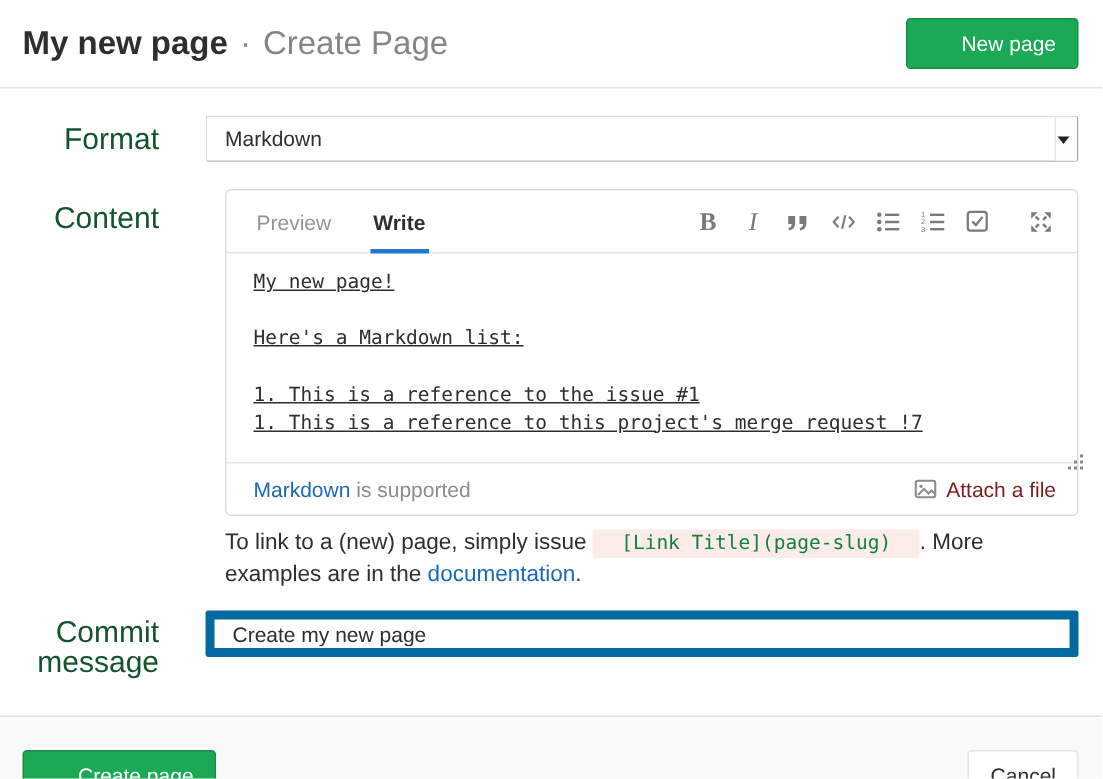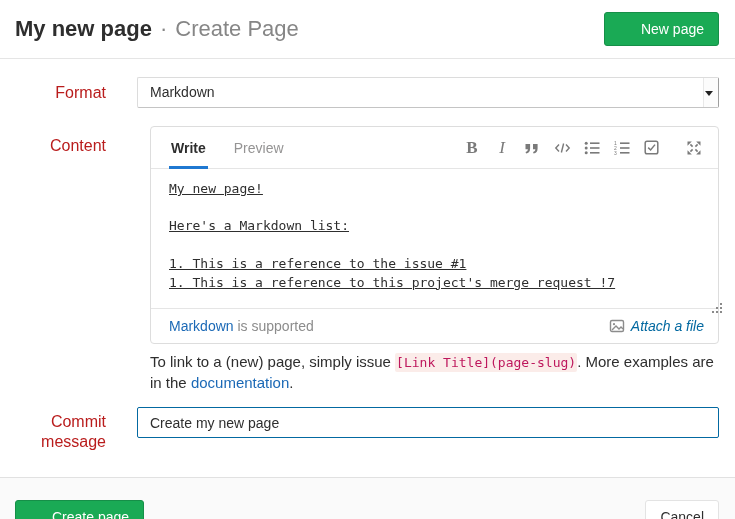--- a/index.html
+++ b/index.html
@@ -14,21 +14,21 @@
   .btn { display: inline-block; font-size: 14px; border-radius: 3px; cursor: pointer;
     padding: 8px 14px; line-height: 16px; text-align: center; }
   .btn-green { background: #1aaa55; border: 1px solid #168f48; color: #fff; padding-left: 36px; }
   .btn-default { background: #fff; border: 1px solid #e3e3e3; color: #2e2e2e; }
   .spacer { flex: 1; }
   .hr { border: 0; border-top: 1px solid #e5e5e5; height: 0; }
 
   
   .form-area { padding: 18px 16px 0 15px; }
   .form-row { display: grid; grid-template-columns: 91px 1fr; column-gap: 31px; margin-bottom: 18px; }
-  .form-label { text-align: right; font-size: 16px; color: #b91c1c; padding-top: 6px; line-height: 20px; }
+  .form-label { text-align: right; font-size: 20px; color: #14532d; padding-top: 6px; line-height: 20px; }
   .label-top { padding-top: 10px; }
 
   
   .select-box { position: relative; height: 31px; background: #fff; border: 1px solid #dcdcdc;
     border-right-color: #9e9e9e; border-bottom-color: #c4c4c4; border-radius: 2px;
     font-size: 14px; line-height: 29px; padding: 0 26px 0 12px; cursor: pointer; }
   .select-caret { position: absolute; right: 5px; top: 13px; width: 0; height: 0;
     border-left: 4px solid transparent; border-right: 4px solid transparent; border-top: 5px solid #222; }
   .select-strip { position: absolute; right: 0; top: 0; bottom: 0; width: 15px;
     border-left: 1px solid #e8e8e8; background: #fcfcfc; }
@@ -52,29 +52,29 @@
 
   .editor-surface { position: relative; padding: 11px 18px 14px 18px; min-height: 139px;
     font-family: "DejaVu Sans Mono", "Liberation Mono", monospace; font-size: 13px;
     line-height: 18.7px; white-space: pre-wrap; color: #2e2e2e; cursor: text; text-decoration: underline; }
   .resize-grip { position: absolute; right: 4px; bottom: 3px; width: 2px; height: 2px;
     box-shadow: 8px 0 #8a8a8a, 8px 4px #8a8a8a, 4px 4px #8a8a8a, 8px 8px #8a8a8a, 4px 8px #8a8a8a, 0 8px #8a8a8a; }
 
   .md-footer { display: flex; align-items: flex-end; border-top: 1px solid #e5e5e5;
     padding: 9px 14px 9px 18px; font-size: 14px; color: #8c8c8c; }
   .link-blue { color: #1b69b6; text-decoration: none; cursor: pointer; }
-  .attach { margin-left: auto; display: flex; align-items: center; gap: 6px; color: #0369a1; cursor: pointer; font-style: italic; }
+  .attach { margin-left: auto; display: flex; align-items: center; gap: 6px; color: #7f1d1d; cursor: pointer; }
 
   
   .help-block { margin: 8px 0 14px 0; font-size: 15px; line-height: 20px; color: #2e2e2e; }
   .code-chip { font-family: "DejaVu Sans Mono", "Liberation Mono", monospace; font-size: 13px;
-    background: #fbece9; color: #be185d; padding: 2px 1px; border-radius: 2px; }
-
-  
-  .text-input { width: 100%; height: 31px; border: 1px solid #0369a1; border-radius: 2px;
+    background: #fbece9; color: #15803d; padding: 2px 19px; border-radius: 2px; }
+
+  
+  .text-input { width: 100%; height: 31px; border: 6px solid #0369a1; border-radius: 2px;
     font-size: 14px; padding: 0 12px; color: #2e2e2e; font-family: "Liberation Sans", sans-serif; outline: none; background: #fff; }
 
   
   .form-actions { margin-top: 25px; border-top: 1px solid #e1e1e1; background: #fafafa;
     padding: 22px 16px 18px 15px; display: flex; align-items: center; }
 </style>
 </head>
 <body>
 
 <div class="page-header">
@@ -98,22 +98,22 @@
       <span class="select-strip"></span>
       <span class="select-caret"></span>
     </div>
   </div>
 
   <div class="form-row" style="margin-bottom:0;gap:44px;">
     <div class="form-label label-top">Content</div>
     <div>
       <div class="md-editor">
         <div class="md-toolbar">
+          <div class="tab tab-idle">Preview</div>
           <div class="tab tab-active">Write</div>
-          <div class="tab tab-idle">Preview</div>
           <div class="tool-icons">
             <div class="tool-btn">
                 <span class="glyph-b">B</span>
               </div>
             <div class="tool-btn">
                 <span class="glyph-i">I</span>
               </div>
             <div class="tool-btn">
               <svg width="16" height="16" viewBox="0 0 16 16" fill="#7a7a7a">
                 <path d="M1.5 4h4.6v4.6c0 3-1.4 4.4-4 5l-.55-1.5c1.6-.5 2.2-1.3 2.3-2.8H1.5z"></path>

